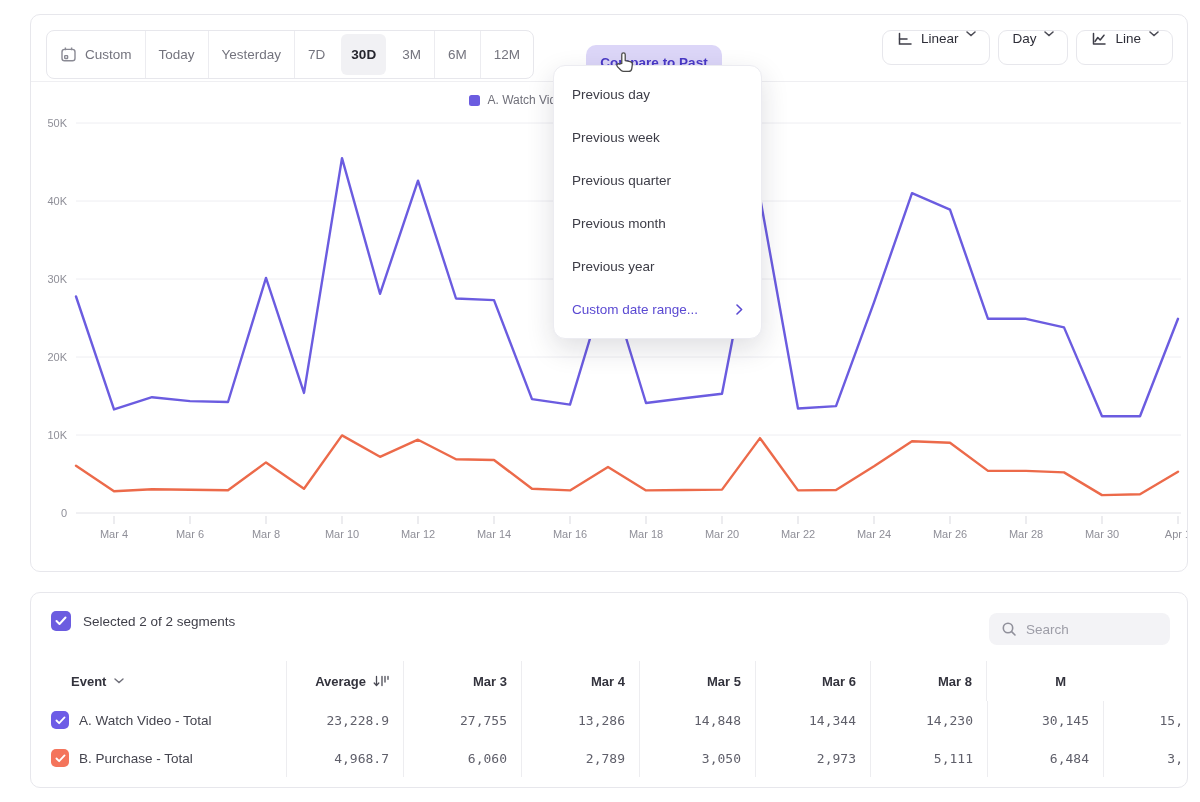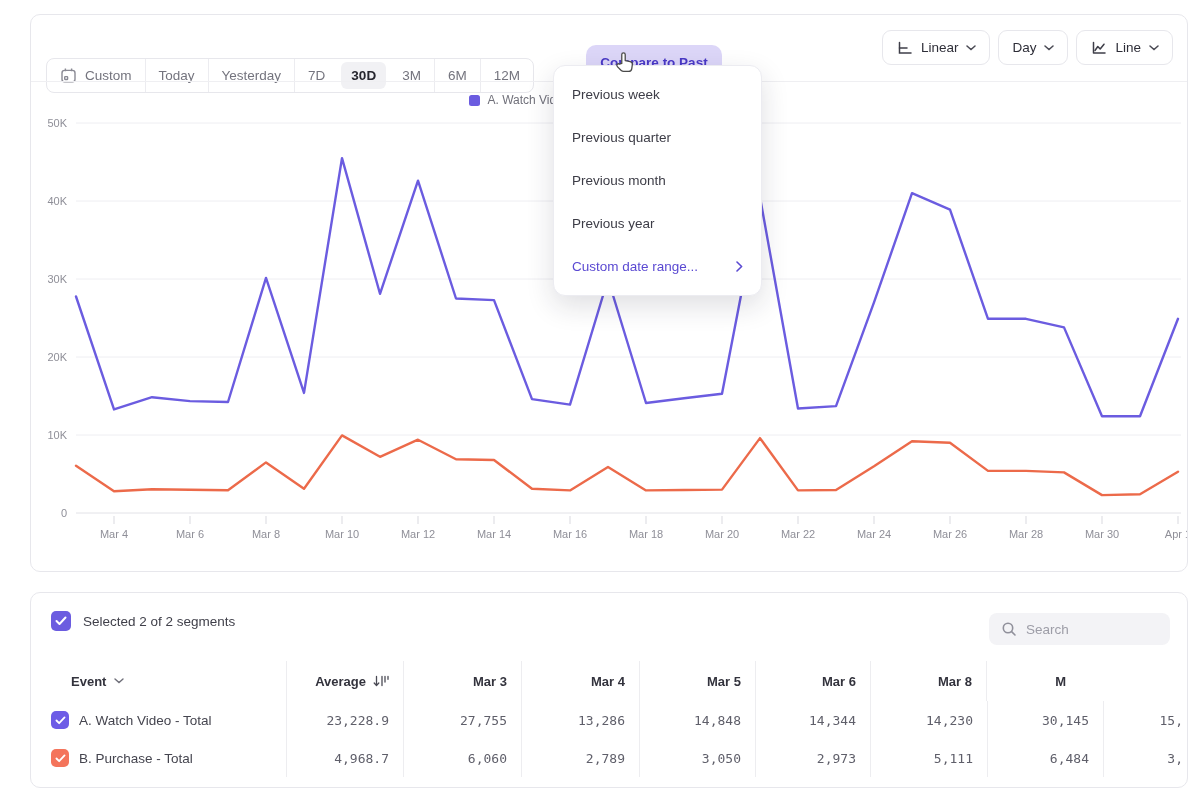--- a/index.html
+++ b/index.html
@@ -2,29 +2,29 @@
 <html><head>
 <meta charset="utf-8">
 <style>
   * { box-sizing: border-box; margin: 0; padding: 0; }
   html,body { width:1200px; height:802px; background:#fff; font-family:"Liberation Sans",sans-serif; position:relative; overflow:hidden; }
   .card { position:absolute; background:#fff; border:1px solid #e7e7ec; border-radius:10px; }
   #top-card { left:30px; top:14px; width:1158px; height:558px; }
   #toolbar-divider { position:absolute; left:0; right:0; top:66px; height:1px; background:#efeff2; }
 
   
-  #seg { position:absolute; left:15px; top:15px; height:35px; display:flex; align-items:stretch; border:1px solid #e7e7ec; border-radius:8px; background:#fff;margin-top:28px; }
+  #seg { position:absolute; left:15px; top:15px; height:49px; display:flex; align-items:stretch; border:1px solid #e7e7ec; border-radius:8px; background:#fff; }
   .seg-item { display:flex; align-items:center; gap:8px; padding:0 13px; font-size:13.5px; color:#74747e; cursor:pointer; white-space:nowrap; }
   .seg-item.selected { background:#f1f1f4; border-radius:6px; margin:3px; padding:0 10px; color:#26262e; font-weight:700; }
   .seg-divider { width:1px; background:#ececf0; margin:0; }
 
   #compare-btn { position:absolute; left:555px; top:30px; width:136px; height:34px; background:#dcd6f8; color:#4a39c6; font-size:13.5px; font-weight:700; border:none; border-radius:10px; display:flex; align-items:center; justify-content:center; cursor:pointer; font-family:inherit; }
 
   #view-btns { position:absolute; right:14px; top:15px; display:flex; gap:8px; height:35px; }
-  .view-btn { display:flex; align-items:center; gap:8px; padding:0 13px; border:1px solid #e7e7ec; border-radius:9px; font-size:13.5px; color:#2e2e38; font-weight:500; background:#fff; cursor:pointer; font-family:inherit; }
+  .view-btn { display:flex; gap:8px; padding:0 13px; border:1px solid #e7e7ec; border-radius:9px; font-size:13.5px; color:#2e2e38; font-weight:500; background:#fff; cursor:pointer; font-family:inherit; }
 
   #legend { position:absolute; left:0; top:78px; width:100%; display:flex; justify-content:center; gap:24px; z-index:5; }
   .legend-item { display:flex; align-items:center; gap:7px; font-size:12px; color:#70707a; cursor:pointer; }
   .legend-swatch { width:11px; height:11px; border-radius:2.5px; }
 
   #chart-svg { position:absolute; left:0; top:66px; }
 
   
   #compare-menu { position:absolute; left:553px; top:65px; width:209px; background:#fff; border:1px solid #ececf1; border-radius:12px; box-shadow:0 10px 28px rgba(30,30,50,.14); z-index:20; padding:7px 0; }
   .menu-item { height:43px; display:flex; align-items:center; padding:0 18px; font-size:13.5px; color:#3c3c46; cursor:pointer; }
@@ -195,20 +195,21 @@
       <line x1="1071" y1="435" x2="1071" y2="443" stroke="#d9d9df" stroke-width="1"></line>
       <text x="1071" y="457" text-anchor="middle" font-size="11" fill="#8f8f98">Mar 30</text>
       <line x1="1147" y1="435" x2="1147" y2="443" stroke="#d9d9df" stroke-width="1"></line>
       <text x="1147" y="457" text-anchor="middle" font-size="11" fill="#8f8f98">Apr 1</text>
       <polyline points="45,215.5 83,328.4 121,316.2 159,320.1 197,321.0 235,196.9 273,311.9 311,77.1 349,212.8 387,99.7 425,217.5 463,219.1 501,318.1 539,323.6 577,198.0 615,322.0 653,317.3 691,312.7 729,116.1 767,327.5 805,325.1 843,221.4 881,112.2 919,128.6 957,237.8 995,237.8 1033,246.4 1071,335.3 1109,335.3 1147,237.8" fill="none" stroke="#6b5ce0" stroke-width="2.4" stroke-linejoin="round" stroke-linecap="round"></polyline>
       <polyline points="45,384.7 83,410.2 121,408.2 159,408.8 197,409.2 235,381.4 273,407.8 311,354.4 349,375.8 387,358.7 425,378.2 463,379.0 501,407.8 539,409.4 577,386.0 615,409.4 653,409.0 691,408.6 729,357.1 767,409.4 805,409.0 843,385.2 881,360.2 919,361.8 957,389.9 995,389.9 1033,391.4 1071,414.1 1109,413.3 1147,390.7" fill="none" stroke="#ec6a4a" stroke-width="2.4" stroke-linejoin="round" stroke-linecap="round"></polyline>
     </svg>
 </div>
 
 <div id="compare-menu">
+    <div class="menu-item">Previous day</div>
     <div class="menu-item">Previous week</div>
     <div class="menu-item">Previous quarter</div>
     <div class="menu-item">Previous month</div>
     <div class="menu-item">Previous year</div>
     <div class="menu-item custom" style="color: rgb(90, 73, 210);">
       <span>Custom date range...</span>
       <span style="display:flex">
         <svg width="7" height="11" viewBox="0 0 7 11">
           <polyline points="1,1 5.6,5.5 1,10" fill="none" stroke="#5a49d2" stroke-width="1.6" stroke-linecap="round" stroke-linejoin="round"></polyline>
         </svg>

